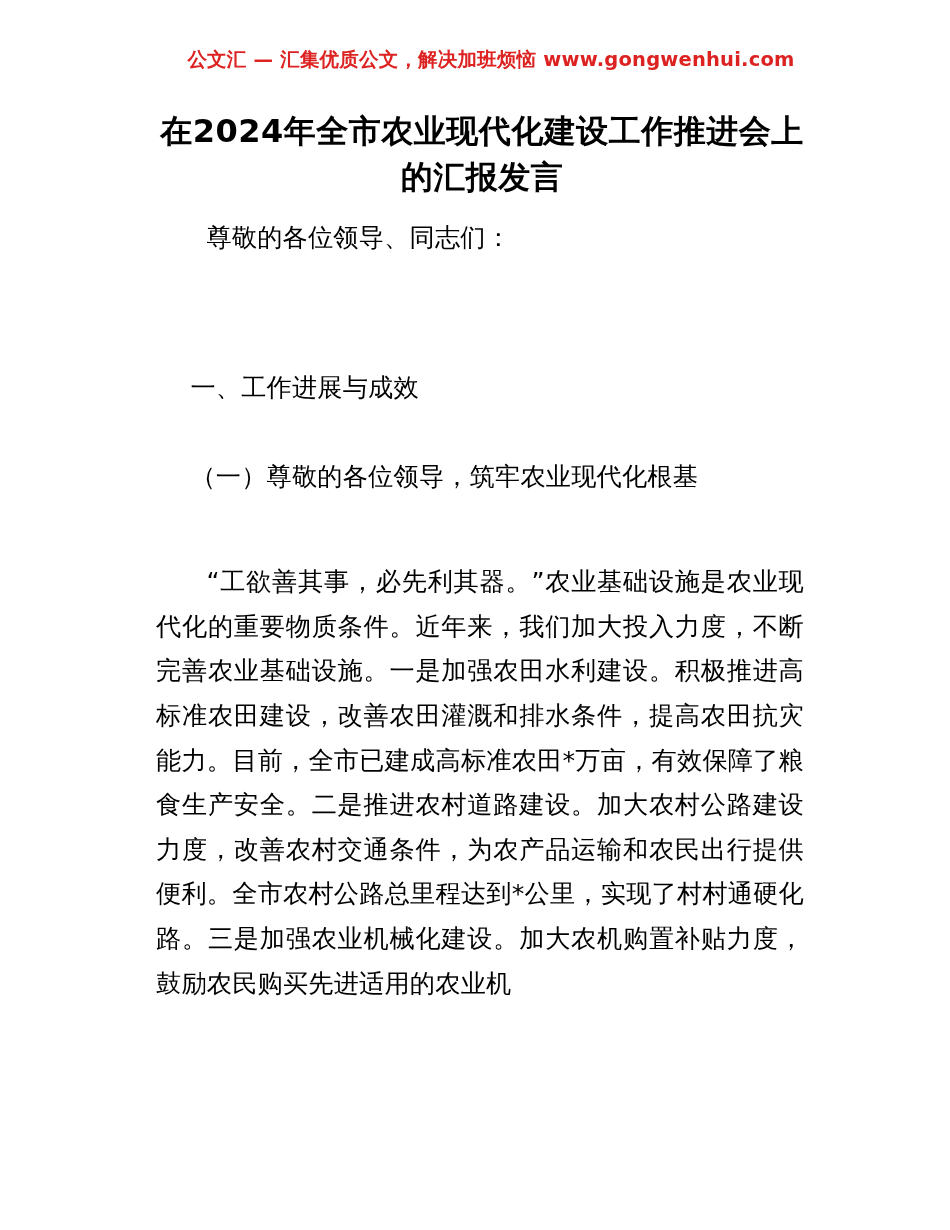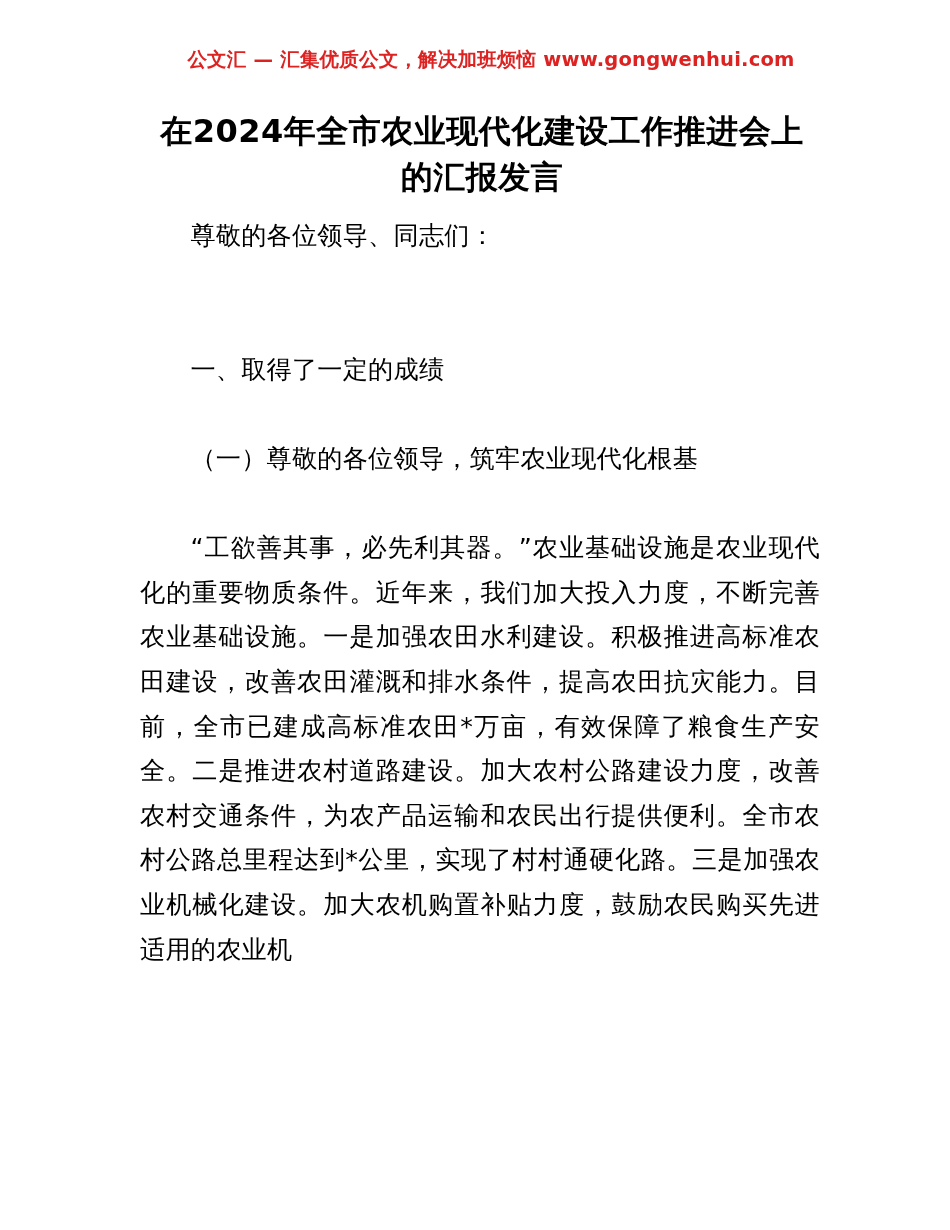--- a/index.html
+++ b/index.html
@@ -57,21 +57,21 @@
     line-height: 46px;
     text-align: center;
     margin: 0 0 14px 4px;
     letter-spacing: 0.5px;
     word-break: break-all;
   }
 
   .para {
     font-size: 25.2px;
     line-height: 44.6px;
-    margin: 0;
+    margin: 16px;
     text-align: justify;
     text-justify: inter-ideograph;
     text-indent: 2em;
     letter-spacing: 0.2px;
     word-break: break-all;
     font-weight: 500;
   }
 
   .heading-1, .heading-2 {
     font-size: 25.2px;
@@ -101,21 +101,21 @@
 
     <h1 class="doc-title">在2024年全市农业现代化建设工作推进会上的汇报发言</h1>
 
     <p class="para">尊敬的各位领导、同志们：</p>
 
     <div class="spacer-line"></div>
 
 
     <div class="spacer-line"></div>
 
-    <p class="heading-1">一、取得了一定的成绩</p>
+    <p class="heading-1">一、工作进展与成效</p>
 
     <div class="spacer-line"></div>
 
     <p class="heading-2">（一）尊敬的各位领导，筑牢农业现代化根基</p>
 
     <div class="spacer-line"></div>
 
     <p class="para">“工欲善其事，必先利其器。”农业基础设施是农业现代化的重要物质条件。近年来，我们加大投入力度，不断完善农业基础设施。一是加强农田水利建设。积极推进高标准农田建设，改善农田灌溉和排水条件，提高农田抗灾能力。目前，全市已建成高标准农田*万亩，有效保障了粮食生产安全。二是推进农村道路建设。加大农村公路建设力度，改善农村交通条件，为农产品运输和农民出行提供便利。全市农村公路总里程达到*公里，实现了村村通硬化路。三是加强农业机械化建设。加大农机购置补贴力度，鼓励农民购买先进适用的农业机</p>
 
   </div>

